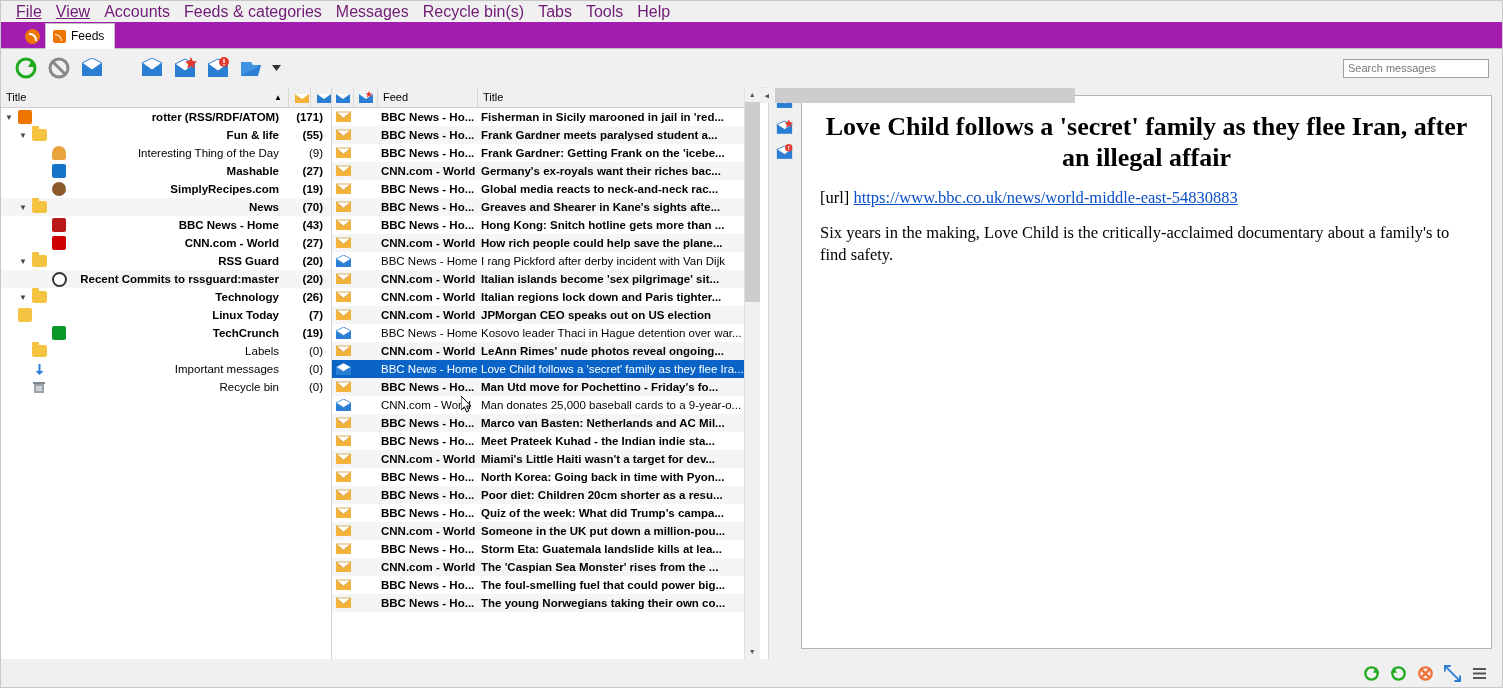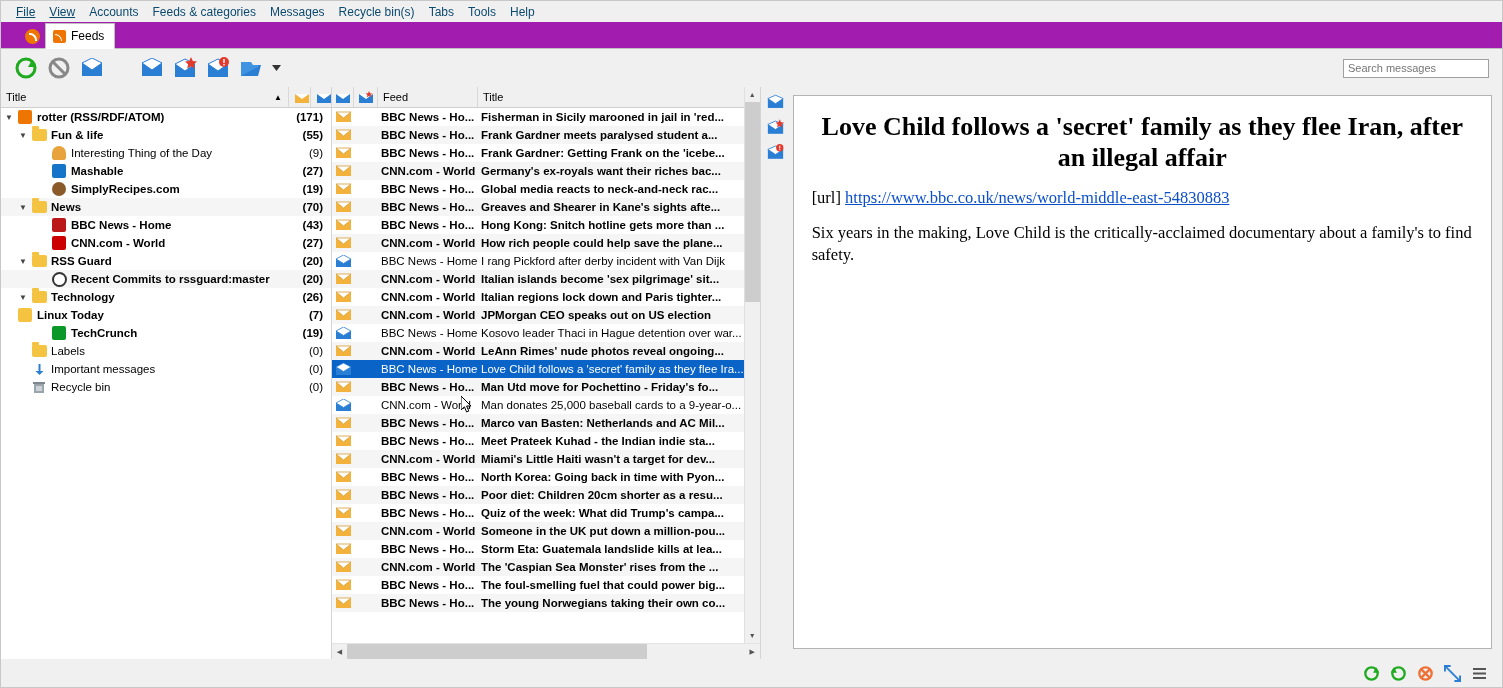--- a/index.html
+++ b/index.html
@@ -77,22 +77,22 @@
   .menubar {
     height: 21px;
     background: #f0f0f0;
     display: flex;
     align-items: center;
     padding-left: 8px;
     flex: 0 0 auto;
   }
   .menubar .menu-item {
     padding: 2px 7px;
-    font-size: 12px;
-    color: #0c4a6e;
+    font-size: 16px;
+    color: #701a75;
     white-space: nowrap;
   }
   .menubar .menu-item .u {
     text-decoration: underline;
   }
 
   
   .tabstrip {
     height: 26px;
     background: #a21caf;
@@ -235,21 +235,21 @@
     color: #444;
   }
   .trow .ico {
     width: 16px; height: 16px;
     margin-right: 4px;
     flex: 0 0 auto;
     display: flex;
     align-items: center;
     justify-content: center;
   }
-  .trow .lbl { flex: 1 1 auto; white-space: nowrap; overflow: hidden; }
+  .trow .lbl { flex: 1 1 auto; white-space: nowrap; overflow: hidden; text-align: right; }
   .trow .cnt {
     width: 44px;
     text-align: right;
     padding-right: 8px;
     font-size: 11.5px;
   }
   .trow.b .lbl, .trow.b .cnt { font-weight: bold; }
 
   .folder {
     width: 15px; height: 12px;
@@ -264,21 +264,21 @@
     width: 7px; height: 3px;
     background: #f5c342;
     border-radius: 1px 1px 0 0;
   }
   .sq { width: 14px; height: 14px; border-radius: 2px; }
 
   
   .msgs-pane {
     width: 437px;
     display: flex;
-    flex-direction: column;
+    flex-direction: row;
     background: #fff;
     border-right: 1px solid #d4d4d4;
     box-sizing: border-box;
   }
   .msg-header {
     height: 20px;
     display: flex;
     background: #f0f0f0;
     border-bottom: 1px solid #d0d0d0;
     align-items: center;

